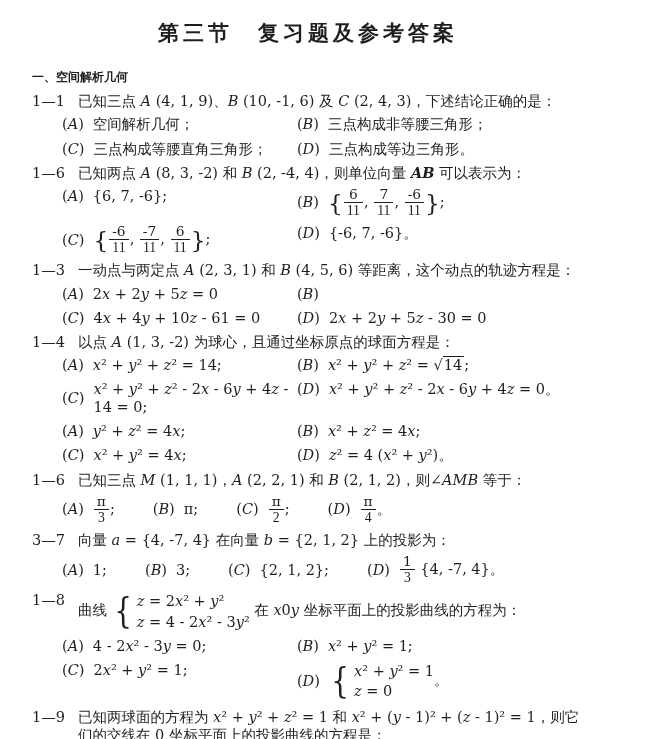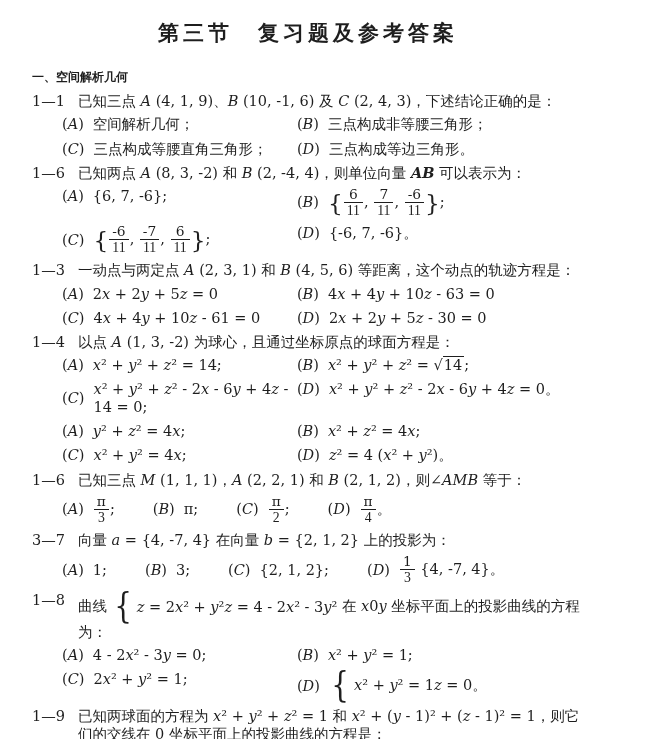--- a/index.html
+++ b/index.html
@@ -29,21 +29,21 @@
   .opt{display:flex;align-items:center;}
   .olabel{margin-right:9px;white-space:nowrap;}
   .otext{min-width:0;}
   
   i{font-style:italic;}
   .frac{display:inline-block;text-align:center;vertical-align:middle;line-height:1.1;font-size:0.95em;padding:0 1px;}
   .fnum{display:block;padding:0 3px;border-bottom:1px solid currentColor;}
   .fden{display:block;padding:0 3px;font-family:Liberation Serif, serif;}
   .system{display:inline-flex;align-items:center;vertical-align:middle;}
   .sbrace{font-size:2.4em;font-weight:400;line-height:0.9;margin-right:3px;transform:scaleX(0.8);}
-  .srows{display:inline-flex;}
+  .srows{display:inline-flex;flex-direction:column;}
   .srow{line-height:1.4;white-space:nowrap;}
   .bigbrace{font-size:1.6em;line-height:1;vertical-align:middle;}
   .radic{white-space:nowrap;text-align:right;}
   .rbody{border-top:1.3px solid currentColor;padding:0 2px 0 1px;}
   .vec{font-weight:bold;font-style:italic;}
 </style>
 </head>
 <body>
 
 <div class="page">
@@ -107,21 +107,20 @@
       <span class="q-num">1—3</span>
       <span class="q-stem">一动点与两定点 <i>A</i> (2, 3, 1) 和 <i>B</i> (4, 5, 6) 等距离，这个动点的轨迹方程是：</span>
     </div>
     <div class="opts grid2">
       <div class="opt">
           <span class="olabel">(<i>A</i>)</span>
           <span class="otext">2<i>x</i> + 2<i>y</i> + 5<i>z</i> = 0</span>
         </div>
       <div class="opt">
           <span class="olabel">(<i>B</i>)</span>
-          <span class="otext">4<i>x</i> + 4<i>y</i> + 10<i>z</i> - 63 = 0</span>
         </div>
       <div class="opt">
           <span class="olabel">(<i>C</i>)</span>
           <span class="otext">4<i>x</i> + 4<i>y</i> + 10<i>z</i> - 61 = 0</span>
         </div>
       <div class="opt">
           <span class="olabel">(<i>D</i>)</span>
           <span class="otext">2<i>x</i> + 2<i>y</i> + 5<i>z</i> - 30 = 0</span>
         </div>
     </div>

